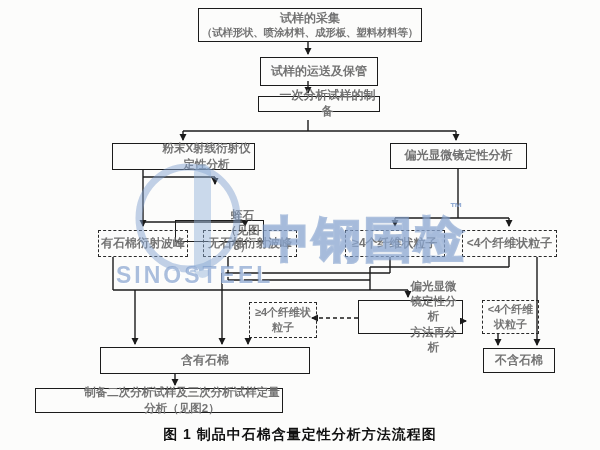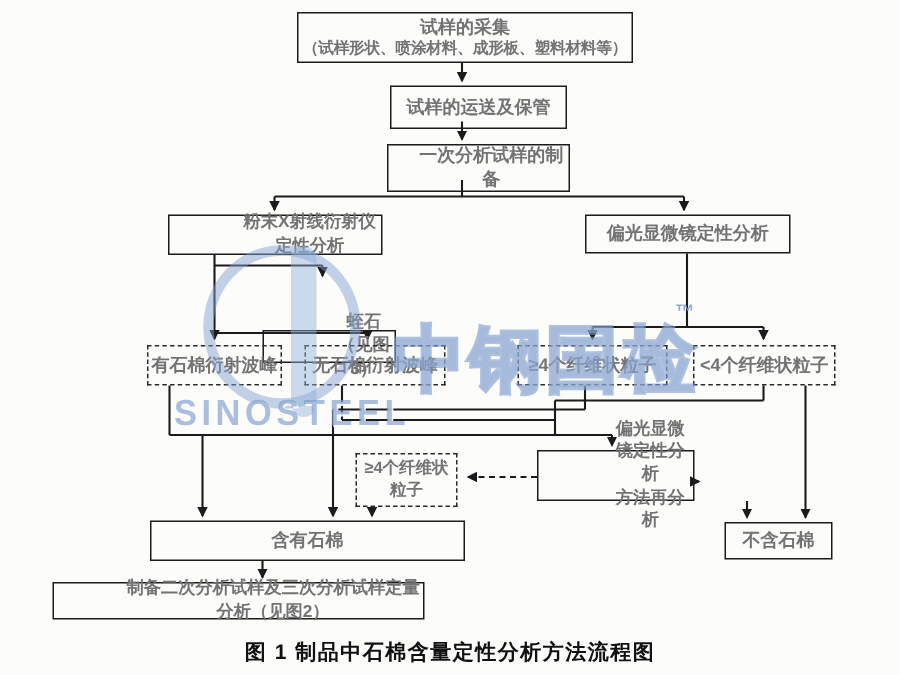--- a/index.html
+++ b/index.html
@@ -10,27 +10,27 @@
   #connectors{position:absolute;left:0;top:0;z-index:1;}
   .node{
     position:absolute;z-index:2;box-sizing:border-box;
     border:1.8px solid #1b1b1b;background:rgba(252,252,251,0.0);
     display:flex;align-items:center;justify-content:center;
     text-align:center;font-weight:bold;color:#737373;
     font-size:12px;line-height:1.32;white-space:pre-line;padding:1px 2px;
   }
   .dashed{border:1.6px dashed #2a2a2a;}
   .sm{font-size:11.5px;padding-left:48px;}
-  .xs{font-size:11px;}
+  .xs{font-size:11px;margin-left:12px;}
   
   #n-collect{left:198px;top:8px;width:224px;height:34px;flex-direction:column;line-height:1.25;}
   #n-collect .t1{font-size:12px;}
   #n-collect .t2{font-size:10.5px;letter-spacing:-0.2px;}
   #n-transport{left:260px;top:57px;width:118px;height:29px;}
-  #n-prepare{left:258px;top:96px;width:122px;height:32px;padding-left:19px;}
+  #n-prepare{left:258px;top:96px;width:122px;height:16px;padding-left:19px;}
   #n-xrd{left:112px;top:143px;width:143px;height:27px;}
   #n-plm{left:390px;top:143px;width:137px;height:26px;}
   #n-vermiculite{left:175px;top:184px;width:89px;height:22px;margin-top:36px;}
   #n-peak-yes{left:98px;top:230px;width:90px;height:27px;}
   #n-peak-no{left:203px;top:230px;width:94px;height:27px;}
   #n-ge4{left:345px;top:230px;width:100px;height:27px;}
   #n-lt4{left:462px;top:230px;width:95px;height:27px;}
   #n-ge4b{left:237px;top:302px;width:68px;height:36px;}
   #n-reanalysis{left:358px;top:300px;width:105px;height:34px;}
   #n-lt4b{left:470px;top:300px;width:57px;height:34px;}
@@ -134,20 +134,22 @@
   <div class="node" id="n-plm">偏光显微镜定性分析</div>
   <div class="node sm" id="n-vermiculite">蛭石（见图3）</div>
   <div class="node dashed" id="n-peak-yes">有石棉衍射波峰</div>
   <div class="node dashed" id="n-peak-no">无石棉衍射波峰</div>
   <div class="node dashed" id="n-ge4">≥4个纤维状粒子</div>
   <div class="node dashed" id="n-lt4">&lt;4个纤维状粒子</div>
   <div class="node dashed xs" id="n-ge4b">≥4个纤维状
 粒子</div>
   <div class="node sm" id="n-reanalysis">偏光显微镜定性分析
 方法再分析</div>
+  <div class="node dashed xs" id="n-lt4b">&lt;4个纤维
+状粒子</div>
   <div class="node" id="n-has">含有石棉</div>
   <div class="node" id="n-no">不含石棉</div>
   <div class="node sm" id="n-quant">制备二次分析试样及三次分析试样定量分析（见图2）</div>
 
   <div id="fig-caption">图 1  制品中石棉含量定性分析方法流程图</div>
 
   <div id="watermark">
     <svg id="wm-logo" width="115" height="125">
       <ellipse cx="58" cy="60" rx="49" ry="51" fill="none" stroke="rgba(130,160,206,0.48)" stroke-width="7"></ellipse>
       <rect x="64" y="6" width="17" height="114" rx="8.5" fill="rgba(143,175,216,0.45)"></rect>

